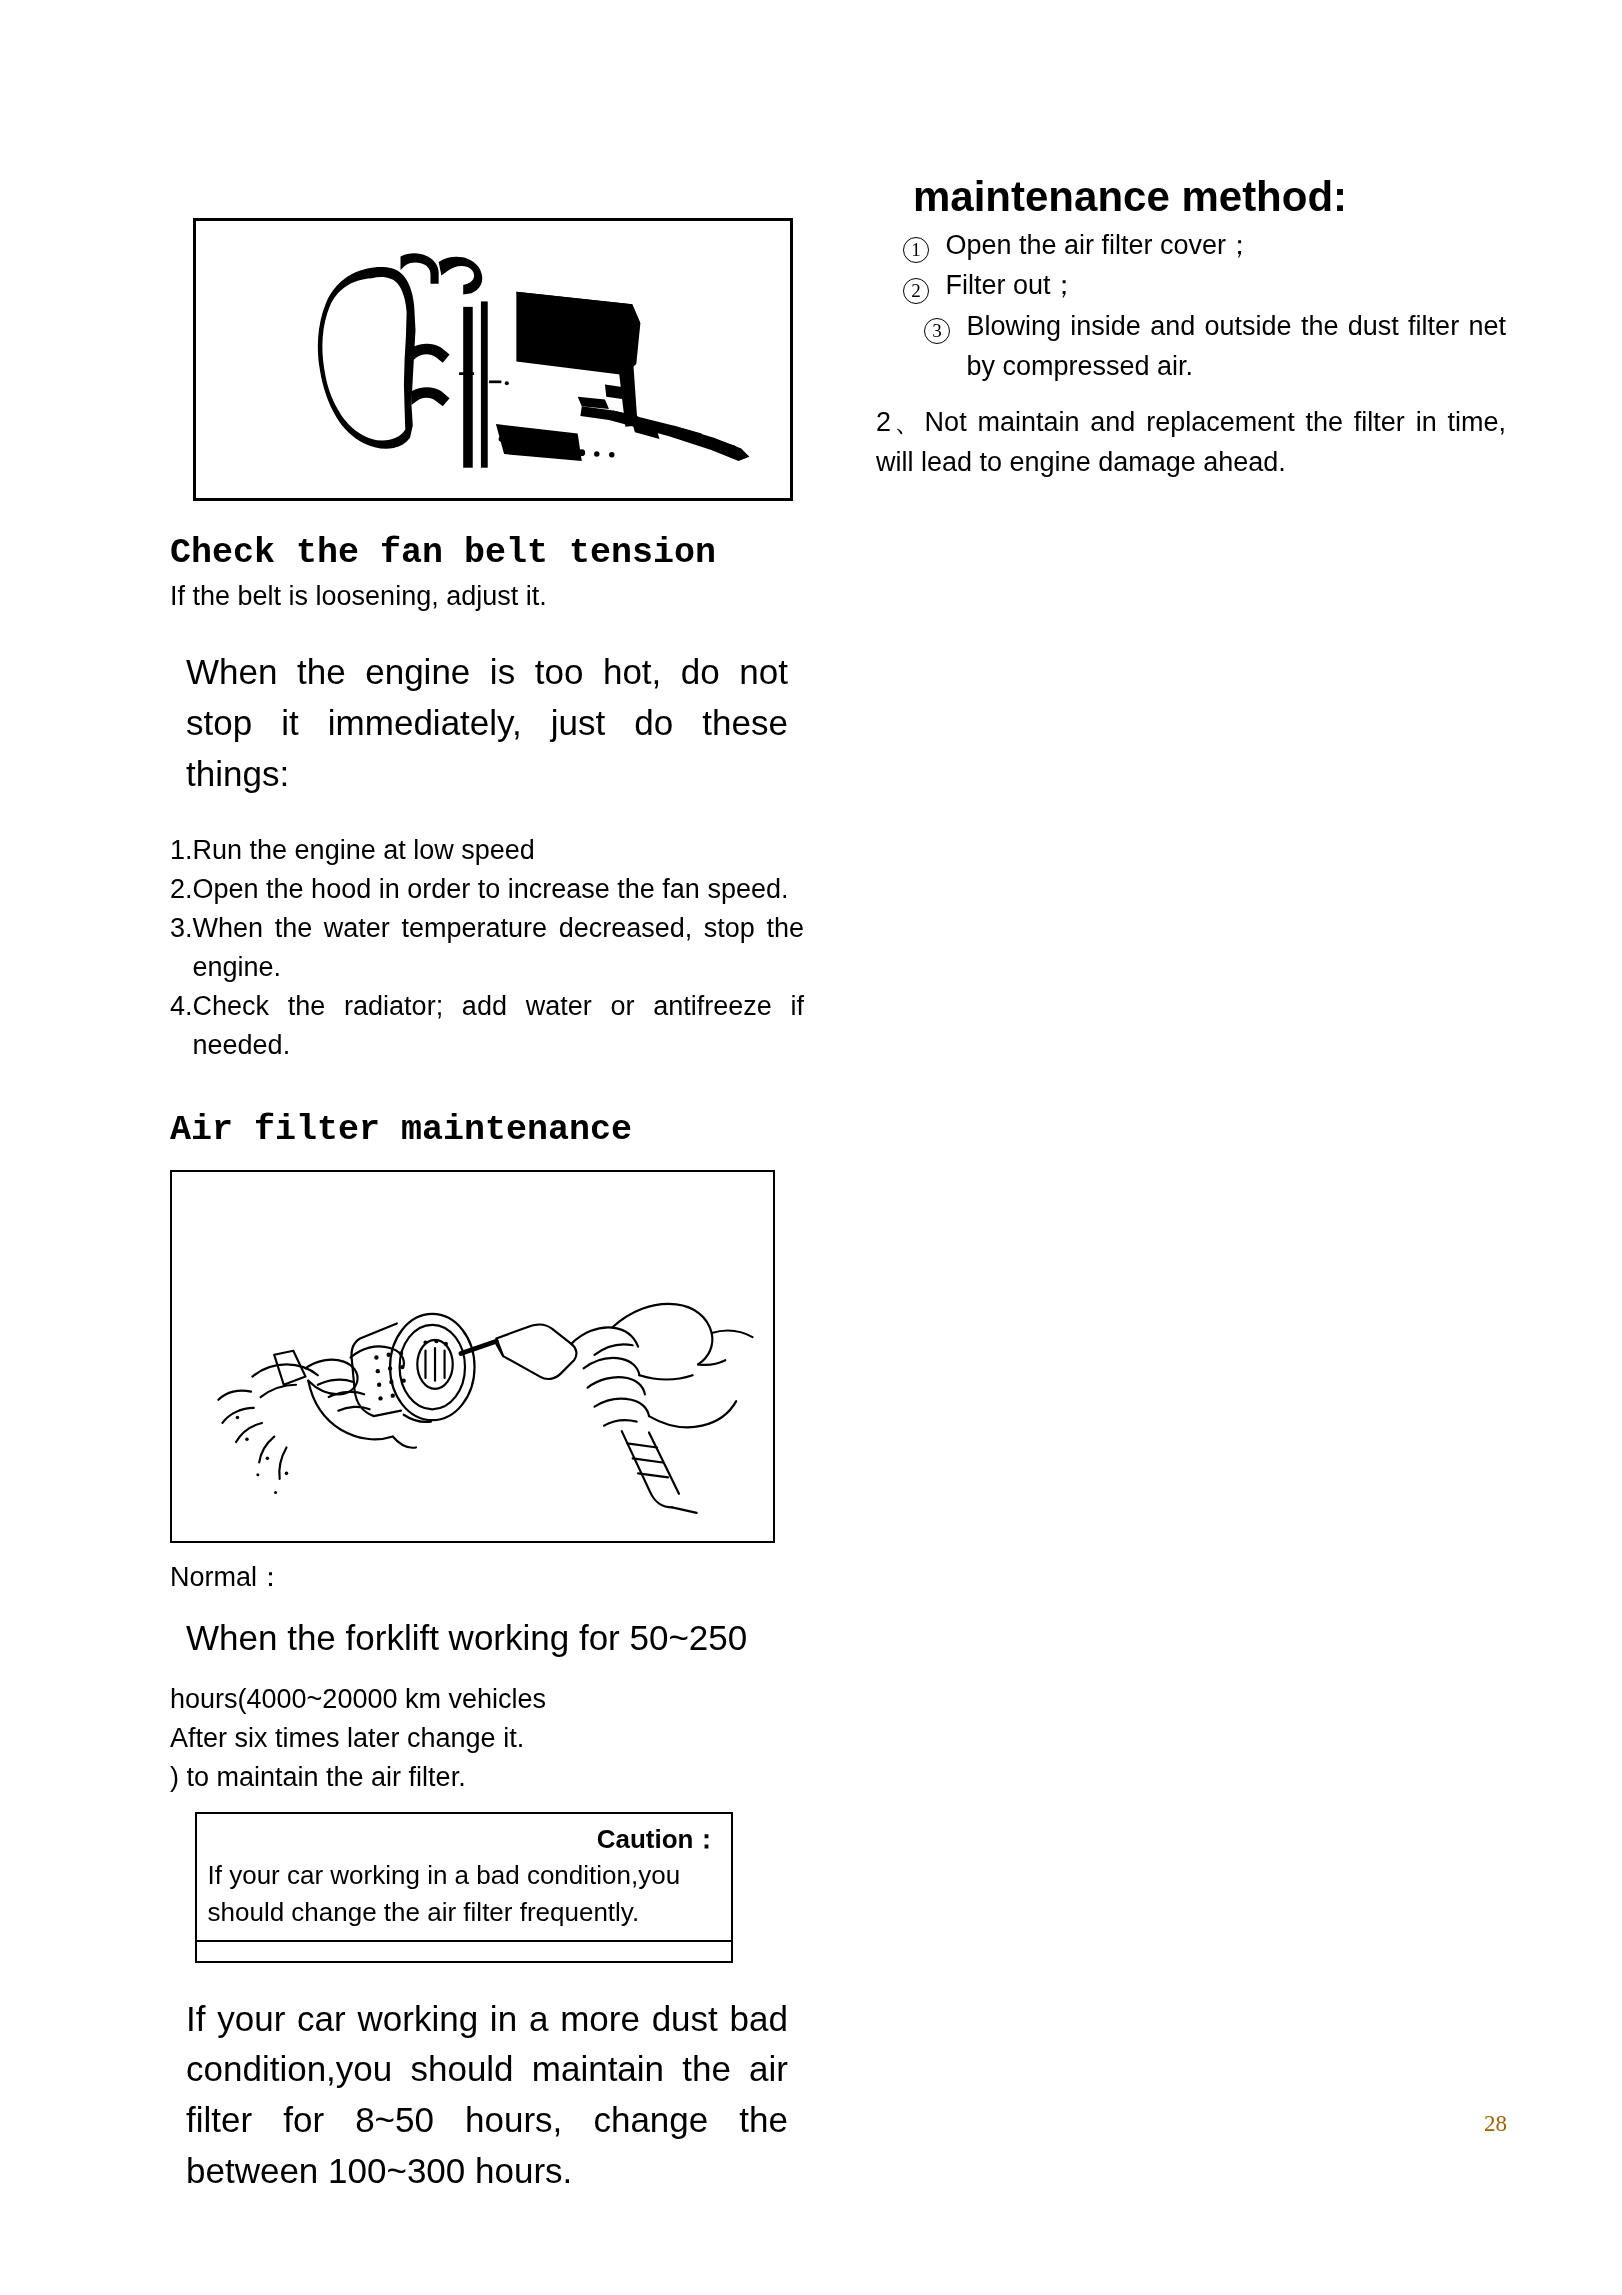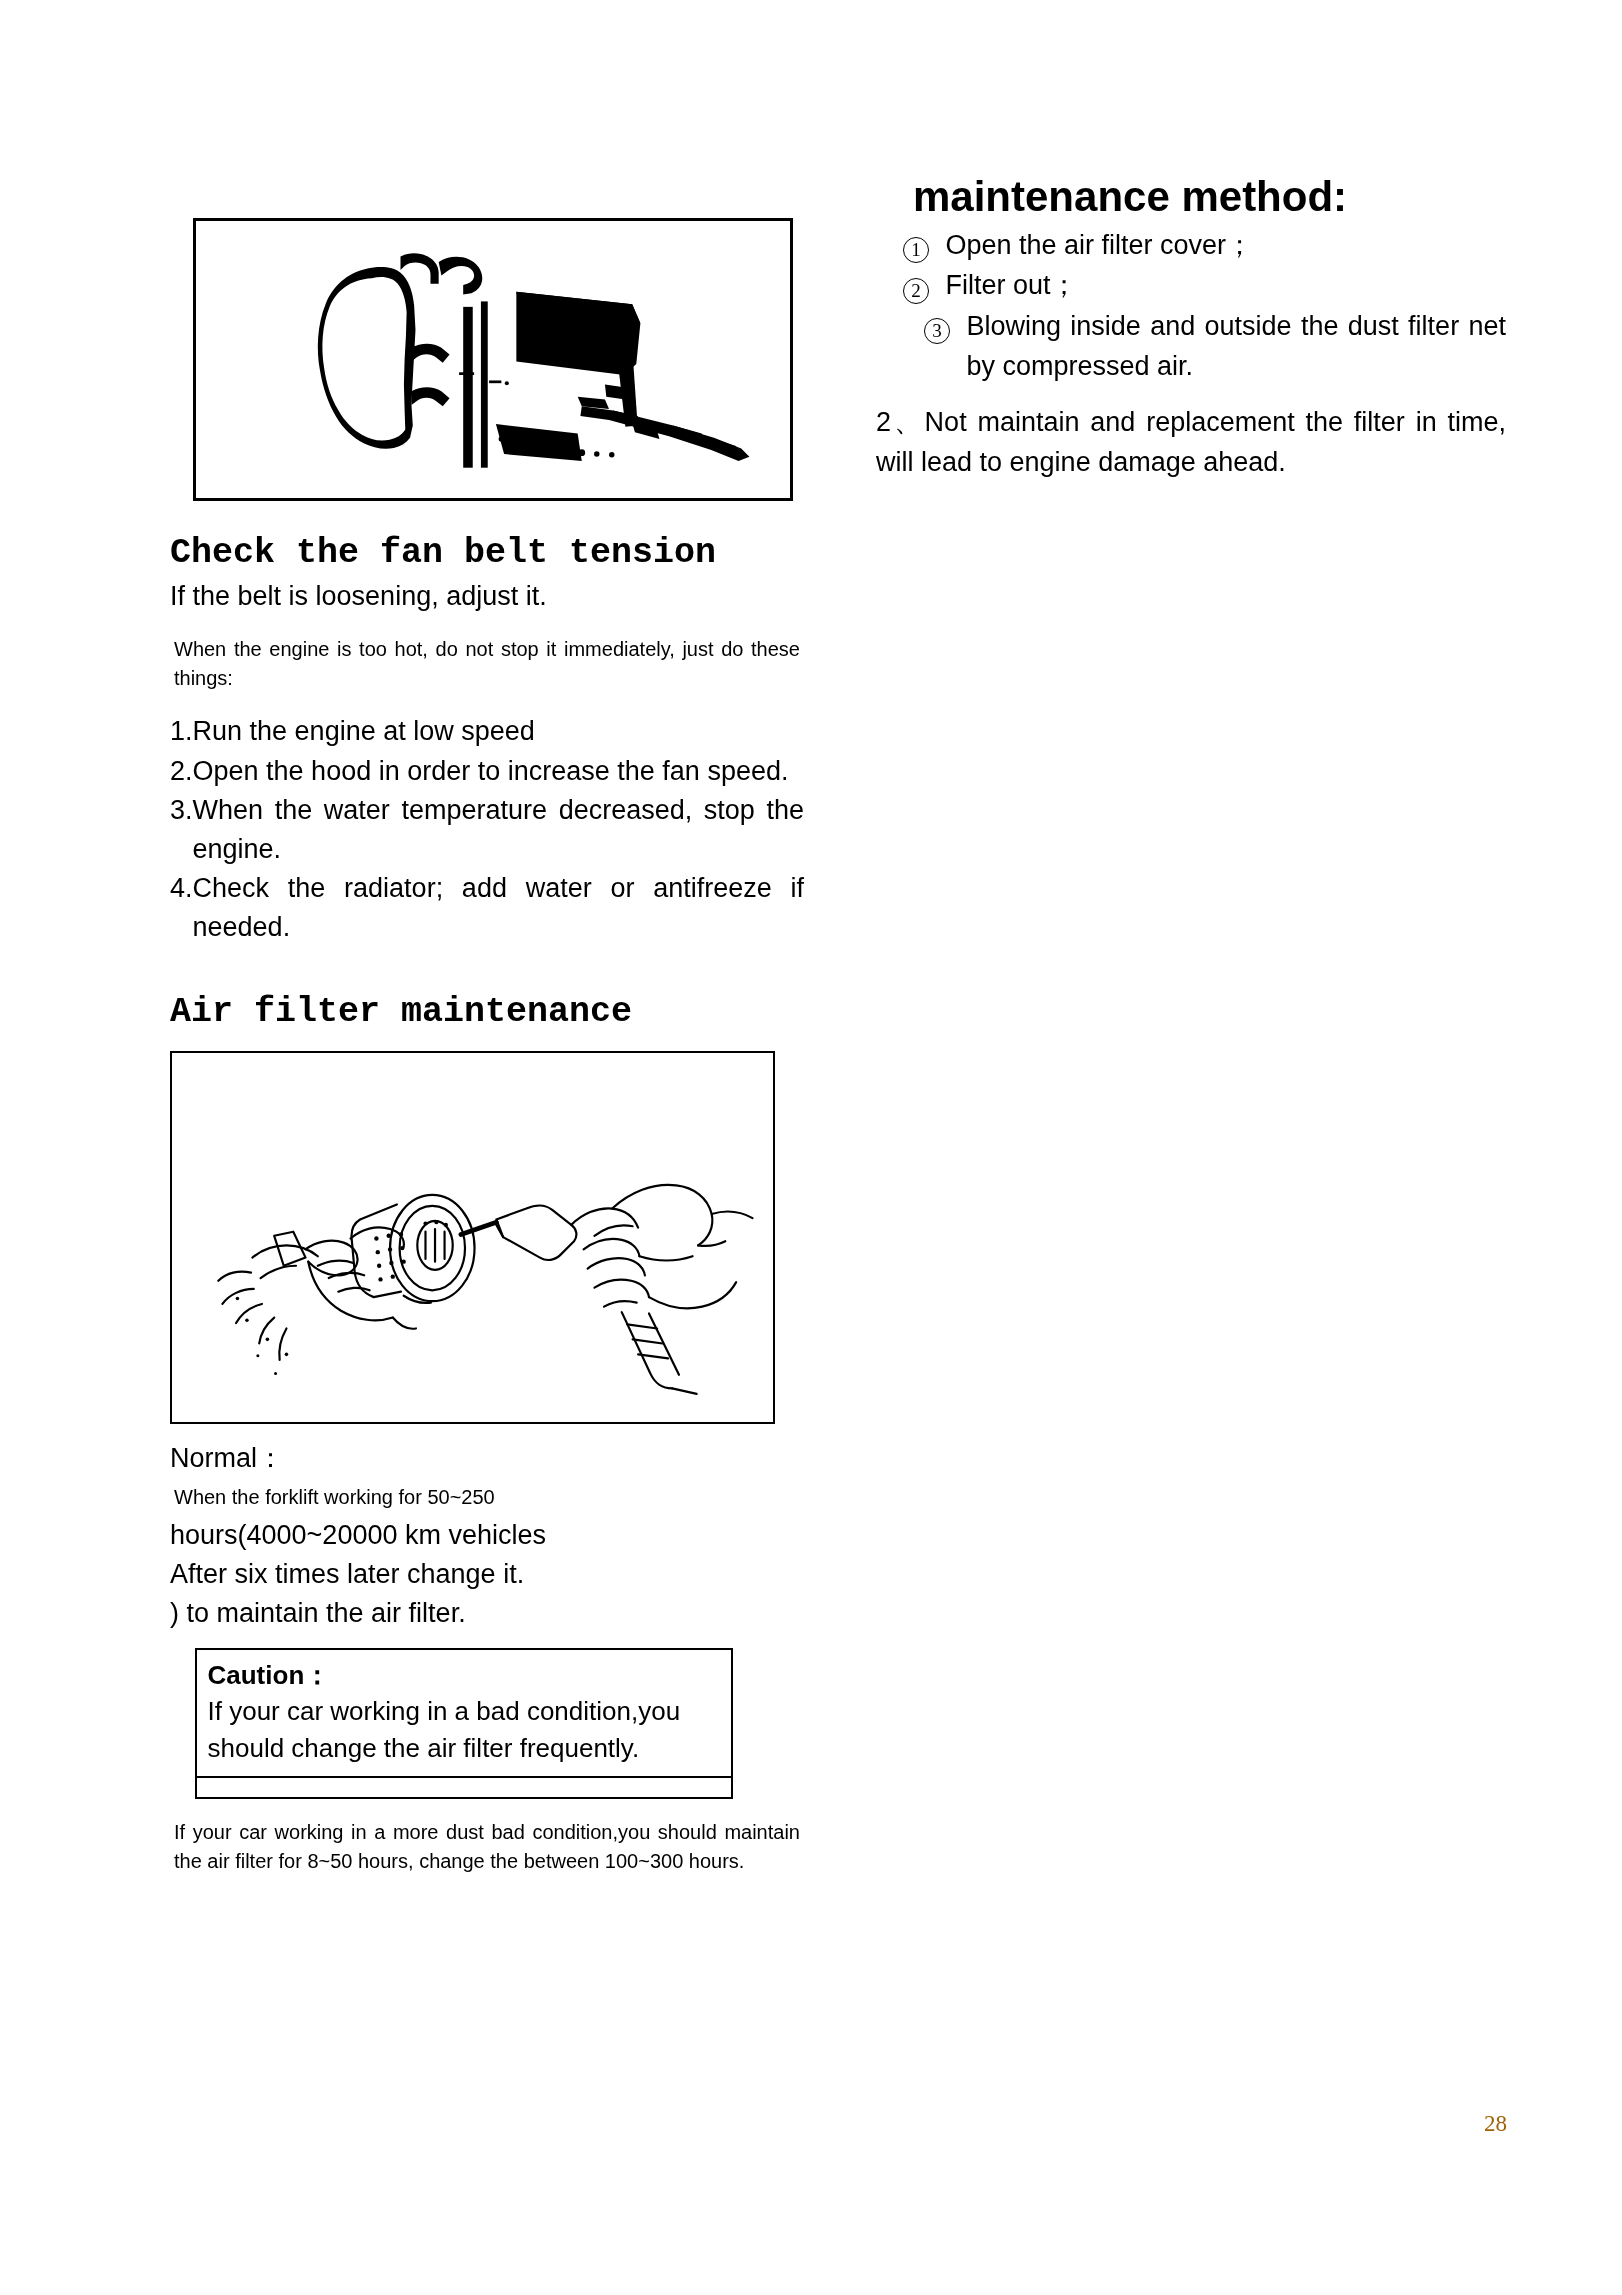--- a/index.html
+++ b/index.html
@@ -40,23 +40,23 @@
     line-height: 1.35;
     margin: 0;
     font-family: Liberation Mono, monospace;
   }
   .p-plain {
     font-size: 27px;
     line-height: 1.45;
     margin: 0;
   }
   .p-just {
-    font-size: 20px;
+    font-size: 35px;
     line-height: 1.45;
-    margin: 4px;
+    margin: 16px;
     text-align: justify;
     text-align-last: left;
   }
   .gap-sm { height: 15px; }
   .gap-md { height: 29px; }
   .gap-lg { height: 42px; }
 
   
   .figbox {
     position: relative;
@@ -112,20 +112,21 @@
     box-sizing: border-box;
     margin: -2px -2px 0 -2px;
     padding: 6.8px 11px 9.5px 11px;
     background: #ffffff;
   }
   .caution-title {
     font-size: 26px;
     font-weight: bold;
     line-height: 1.4;
     margin: 0;
+    text-align: right;
   }
   .caution-line {
     font-size: 26px;
     line-height: 1.4;
     margin: 0;
     white-space: nowrap;
   }
 
   
   .rc-title {

